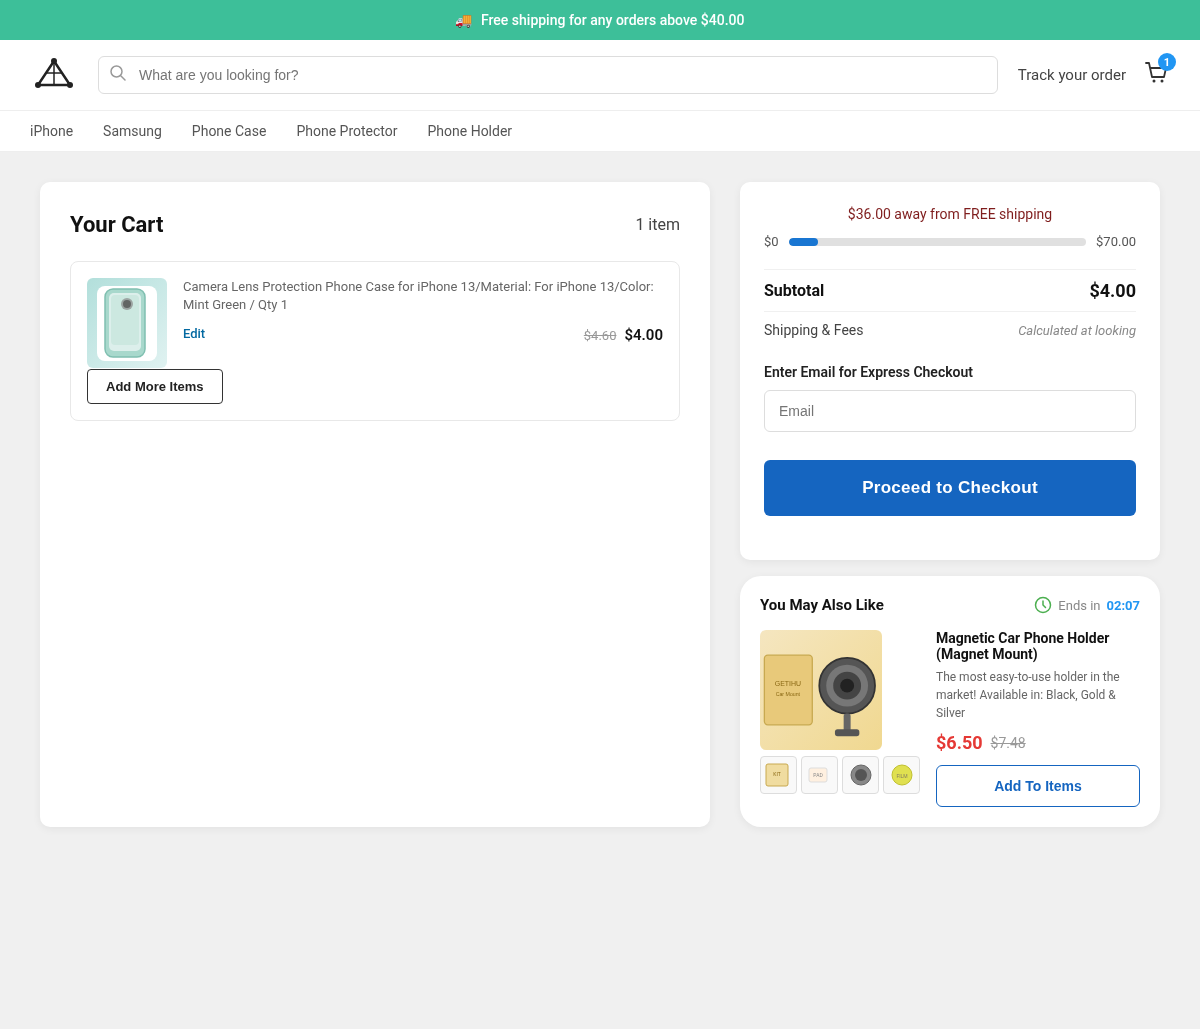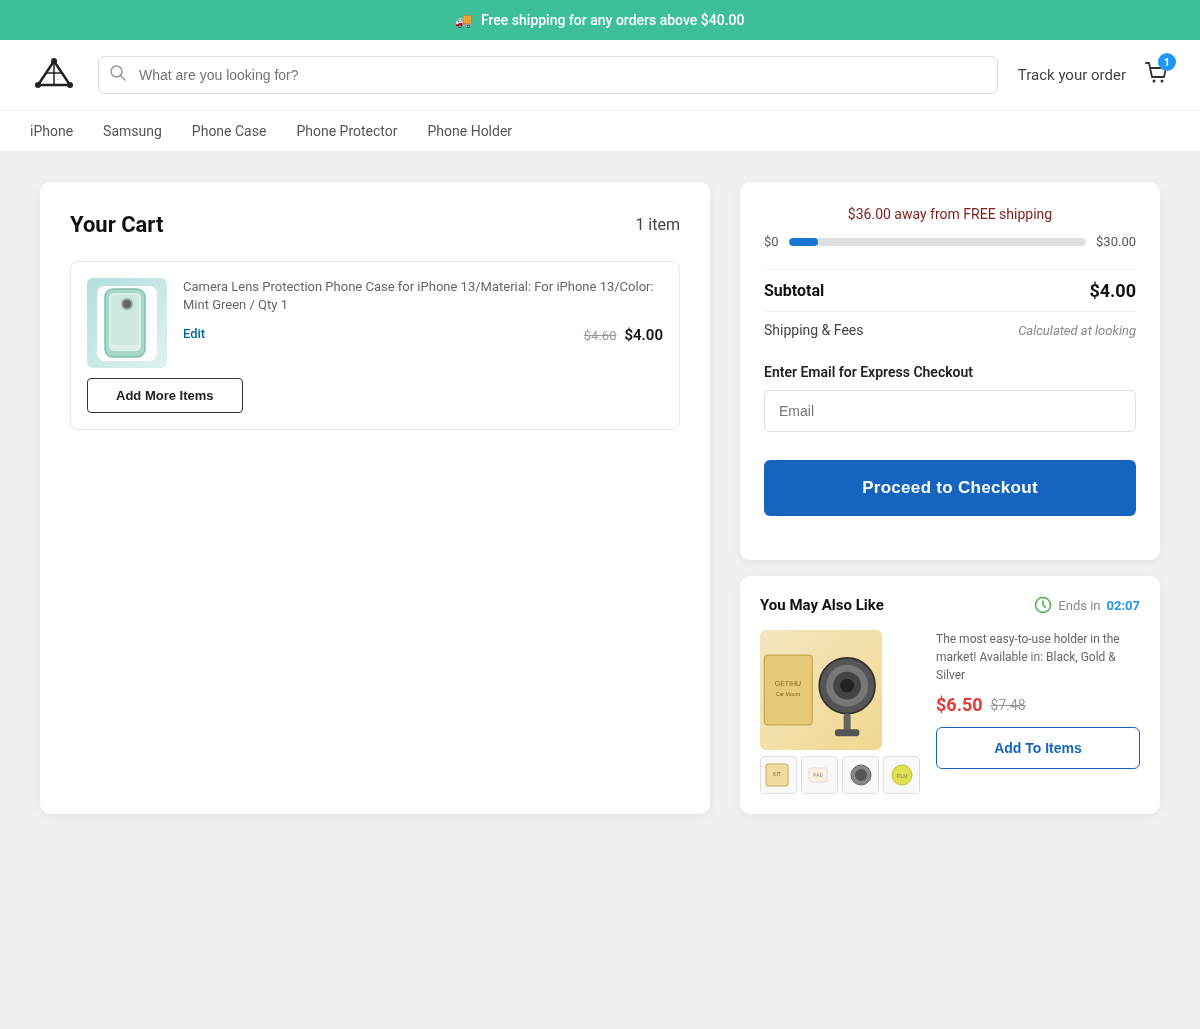--- a/index.html
+++ b/index.html
@@ -227,22 +227,22 @@
       text-decoration: line-through;
     }
 
     .price-current {
       font-size: 15px;
       font-weight: 600;
       color: #111;
     }
 
     .add-more-btn {
-      margin-top: 10px;
-      padding: 9px 28px;
+      margin-top: 1px;
+      padding: 9px 18px;
       border: 1.5px solid #333;
       border-radius: 4px;
       background: white;
       font-size: 13px;
       font-weight: 600;
       cursor: pointer;
       color: #222;
     }
 
     
@@ -359,21 +359,21 @@
       font-size: 17px;
       font-weight: 600;
       cursor: pointer;
       letter-spacing: 0.3px;
       margin-bottom: 20px;
     }
 
     
     .recommendations {
       background: white;
-      border-radius: 10px;
+      border-radius: 21px;
       padding: 20px;
       box-shadow: 0 2px 8px rgba(0,0,0,0.06);
       margin-top: 16px;
     }
 
     .rec-header {
       display: flex;
       justify-content: space-between;
       align-items: center;
       margin-bottom: 16px;
@@ -586,21 +586,21 @@
   <div>
 
     <div class="order-summary">
       <div class="shipping-info">$36.00 away from FREE shipping</div>
 
       <div class="progress-container">
         <span class="progress-label">$0</span>
         <div class="progress-bar-wrapper">
           <div class="progress-bar-fill"></div>
         </div>
-        <span class="progress-label">$30.00</span>
+        <span class="progress-label">$70.00</span>
       </div>
 
       <div class="subtotal-row">
         <span class="subtotal-label">Subtotal</span>
         <span class="subtotal-value">$4.00</span>
       </div>
 
       <div class="shipping-fees-row">
         <span class="shipping-fees-label">Shipping &amp; Fees</span>
         <span class="shipping-fees-value">Calculated at looking</span>
@@ -667,20 +667,21 @@
             <div class="rec-thumb">
               <svg width="30" height="30" viewBox="0 0 30 30">
                 <circle cx="15" cy="15" r="10" fill="#e0e050" stroke="#c0c030" stroke-width="1"></circle>
                 <text x="15" y="18" text-anchor="middle" fill="#888060" font-size="5">FILM</text>
               </svg>
             </div>
           </div>
         </div>
 
         <div class="rec-details">
+          <div class="rec-product-name">Magnetic Car Phone Holder (Magnet Mount)</div>
           <div class="rec-product-desc">The most easy-to-use holder in the market! Available in: Black, Gold &amp; Silver</div>
           <div class="rec-price-row">
             <span class="rec-price-current">$6.50</span>
             <span class="rec-price-original">$7.48</span>
           </div>
           <button class="add-to-cart-btn">Add To Items</button>
         </div>
       </div>
     </div>
   </div>

